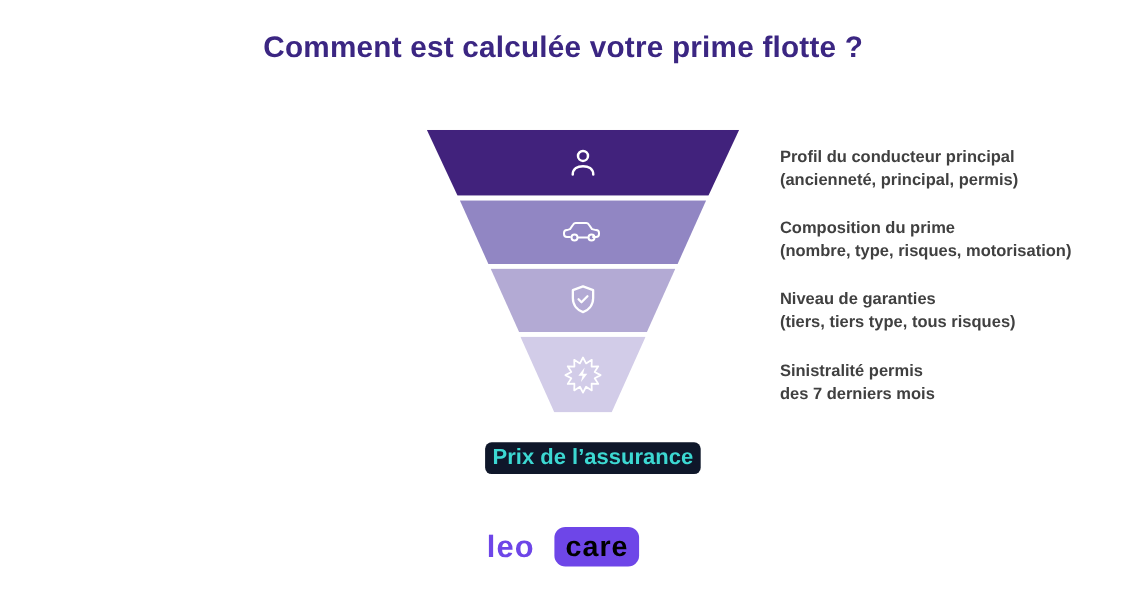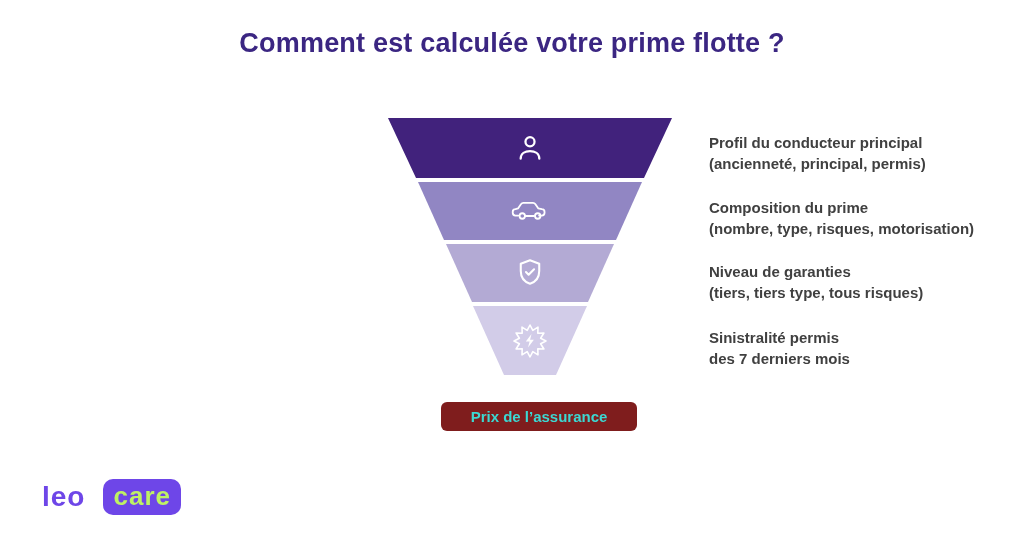--- a/index.html
+++ b/index.html
@@ -87,51 +87,51 @@
   .flabel-3 { top: 261px; }
   .flabel-4 { top: 327px; }
 
   
   .price-badge {
     position: absolute;
     left: 399px;
     top: 402px;
     width: 196px;
     height: 29px;
-    background: #7f1d1d;
+    background: #0f172a;
     border-radius: 6px;
     display: flex;
     align-items: center;
     justify-content: center;
     color: #3cd8d2;
-    font-size: 15px;
+    font-size: 20px;
     font-weight: 700;
   }
 
   
   .logo {
     position: absolute;
     top: 479px;
     left: 0;
     width: 100%;
     display: flex;
     align-items: center;
-    justify-content: flex-start;
+    justify-content: center;
     gap: 18px;
   }
   .logo-leo {
     color: #6e46e8;
     font-size: 28px;
     font-weight: 800;
     letter-spacing: 1px;
     line-height: 1;
   }
   .logo-care {
     background: #6e46e8;
-    color: #bef264;
+    color: #000000;
     font-size: 26px;
     font-weight: 800;
     letter-spacing: 1px;
     line-height: 1;
     padding: 4px 10px 6px 10px;
     border-radius: 10px;
   }
 </style>
 </head>
 <body>

